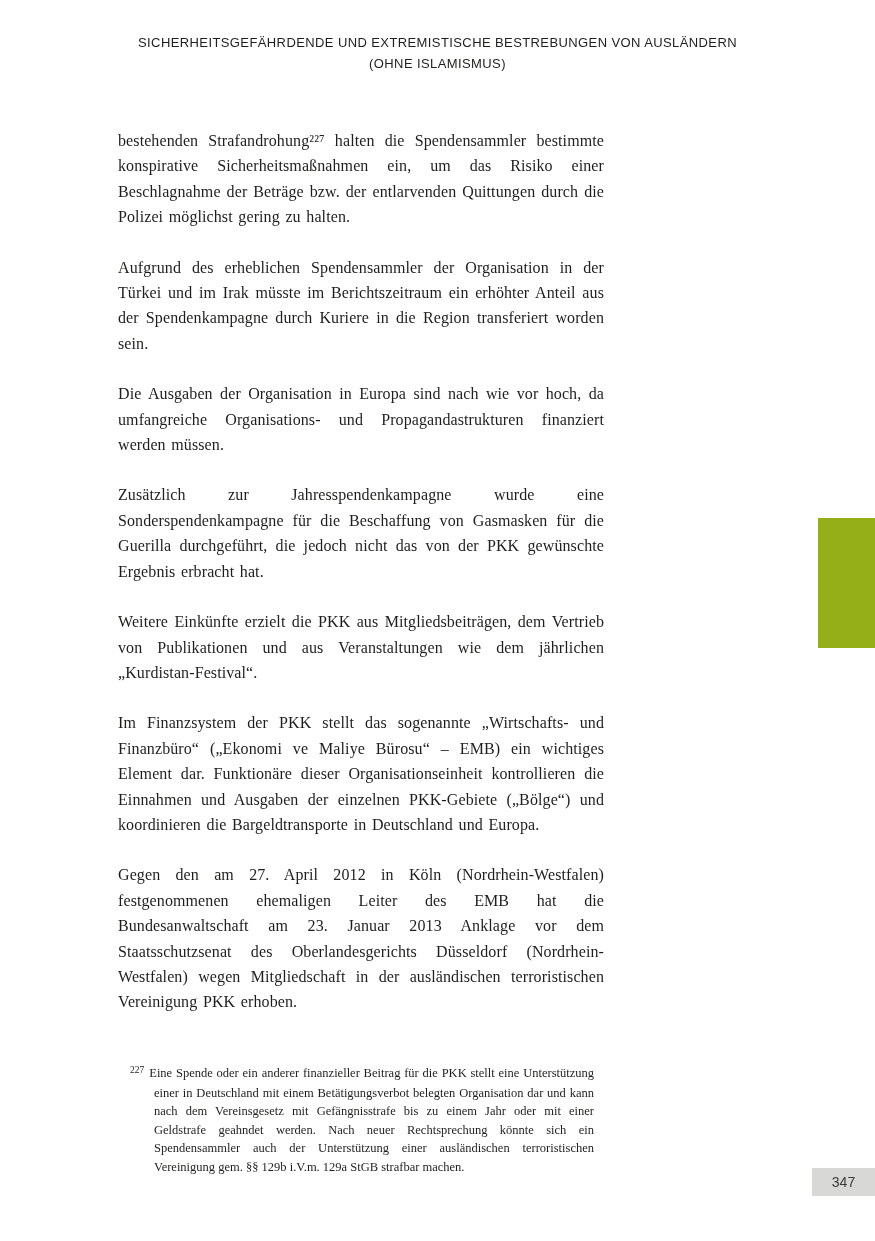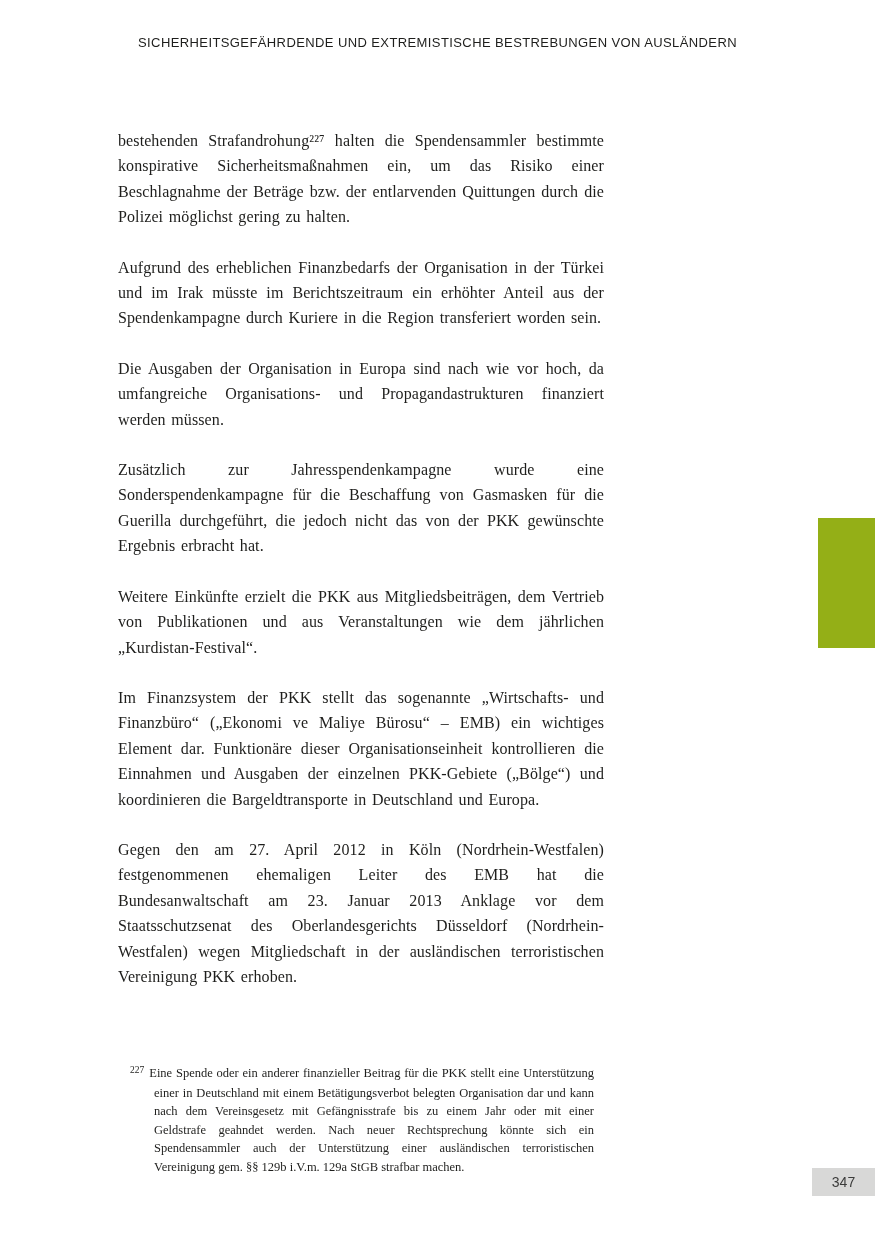--- a/index.html
+++ b/index.html
@@ -84,25 +84,26 @@
     color: #3b3b3a;
   }
 </style>
 </head>
 <body>
 
 <div class="page">
 
   <header class="running-head">
     <div>SICHERHEITSGEFÄHRDENDE UND EXTREMISTISCHE BESTREBUNGEN VON AUSLÄNDERN</div>
+    <div>(OHNE ISLAMISMUS)</div>
   </header>
 
   <main class="body-text">
     <p>bestehenden Strafandrohung²²⁷ halten die Spendensammler bestimmte konspirative Sicherheitsmaßnahmen ein, um das Risiko einer Beschlagnahme der Beträge bzw. der entlarvenden Quittungen durch die Polizei möglichst gering zu halten.</p>
-    <p>Aufgrund des erheblichen Finanzbedarfs der Organisation in der Türkei und im Irak müsste im Berichtszeitraum ein erhöhter Anteil aus der Spendenkampagne durch Kuriere in die Region transferiert worden sein.</p>
+    <p>Aufgrund des erheblichen Spendensammler der Organisation in der Türkei und im Irak müsste im Berichtszeitraum ein erhöhter Anteil aus der Spendenkampagne durch Kuriere in die Region transferiert worden sein.</p>
     <p>Die Ausgaben der Organisation in Europa sind nach wie vor hoch, da umfangreiche Organisations- und Propagandastrukturen finanziert werden müssen.</p>
     <p>Zusätzlich zur Jahresspendenkampagne wurde eine Sonderspendenkampagne für die Beschaffung von Gasmasken für die Guerilla durchgeführt, die jedoch nicht das von der PKK gewünschte Ergebnis erbracht hat.</p>
     <p>Weitere Einkünfte erzielt die PKK aus Mitgliedsbeiträgen, dem Vertrieb von Publikationen und aus Veranstaltungen wie dem jährlichen „Kurdistan-Festival“.</p>
     <p>Im Finanzsystem der PKK stellt das sogenannte „Wirtschafts- und Finanzbüro“ („Ekonomi ve Maliye Bürosu“ – EMB) ein wichtiges Element dar. Funktionäre dieser Organisationseinheit kontrollieren die Einnahmen und Ausgaben der einzelnen PKK-Gebiete („Bölge“) und koordinieren die Bargeldtransporte in Deutschland und Europa.</p>
     <p>Gegen den am 27. April 2012 in Köln (Nordrhein-Westfalen) festgenommenen ehemaligen Leiter des EMB hat die Bundesanwaltschaft am 23. Januar 2013 Anklage vor dem Staatsschutzsenat des Oberlandesgerichts Düsseldorf (Nordrhein-Westfalen) wegen Mitgliedschaft in der ausländischen terroristischen Vereinigung PKK erhoben.</p>
   </main>
 
   <div class="footnote-block">
     <p class="footnote">
       <span class="fn-num">227</span><span>Eine Spende oder ein anderer finanzieller Beitrag für die PKK stellt eine Unterstützung einer in Deutschland mit einem Betätigungsverbot belegten Organisation dar und kann nach dem Vereinsgesetz mit Gefängnisstrafe bis zu einem Jahr oder mit einer Geldstrafe geahndet werden. Nach neuer Rechtsprechung könnte sich ein Spendensammler auch der Unterstützung einer ausländischen terroristischen Vereinigung gem. §§ 129b i.V.m. 129a StGB strafbar machen.</span>

